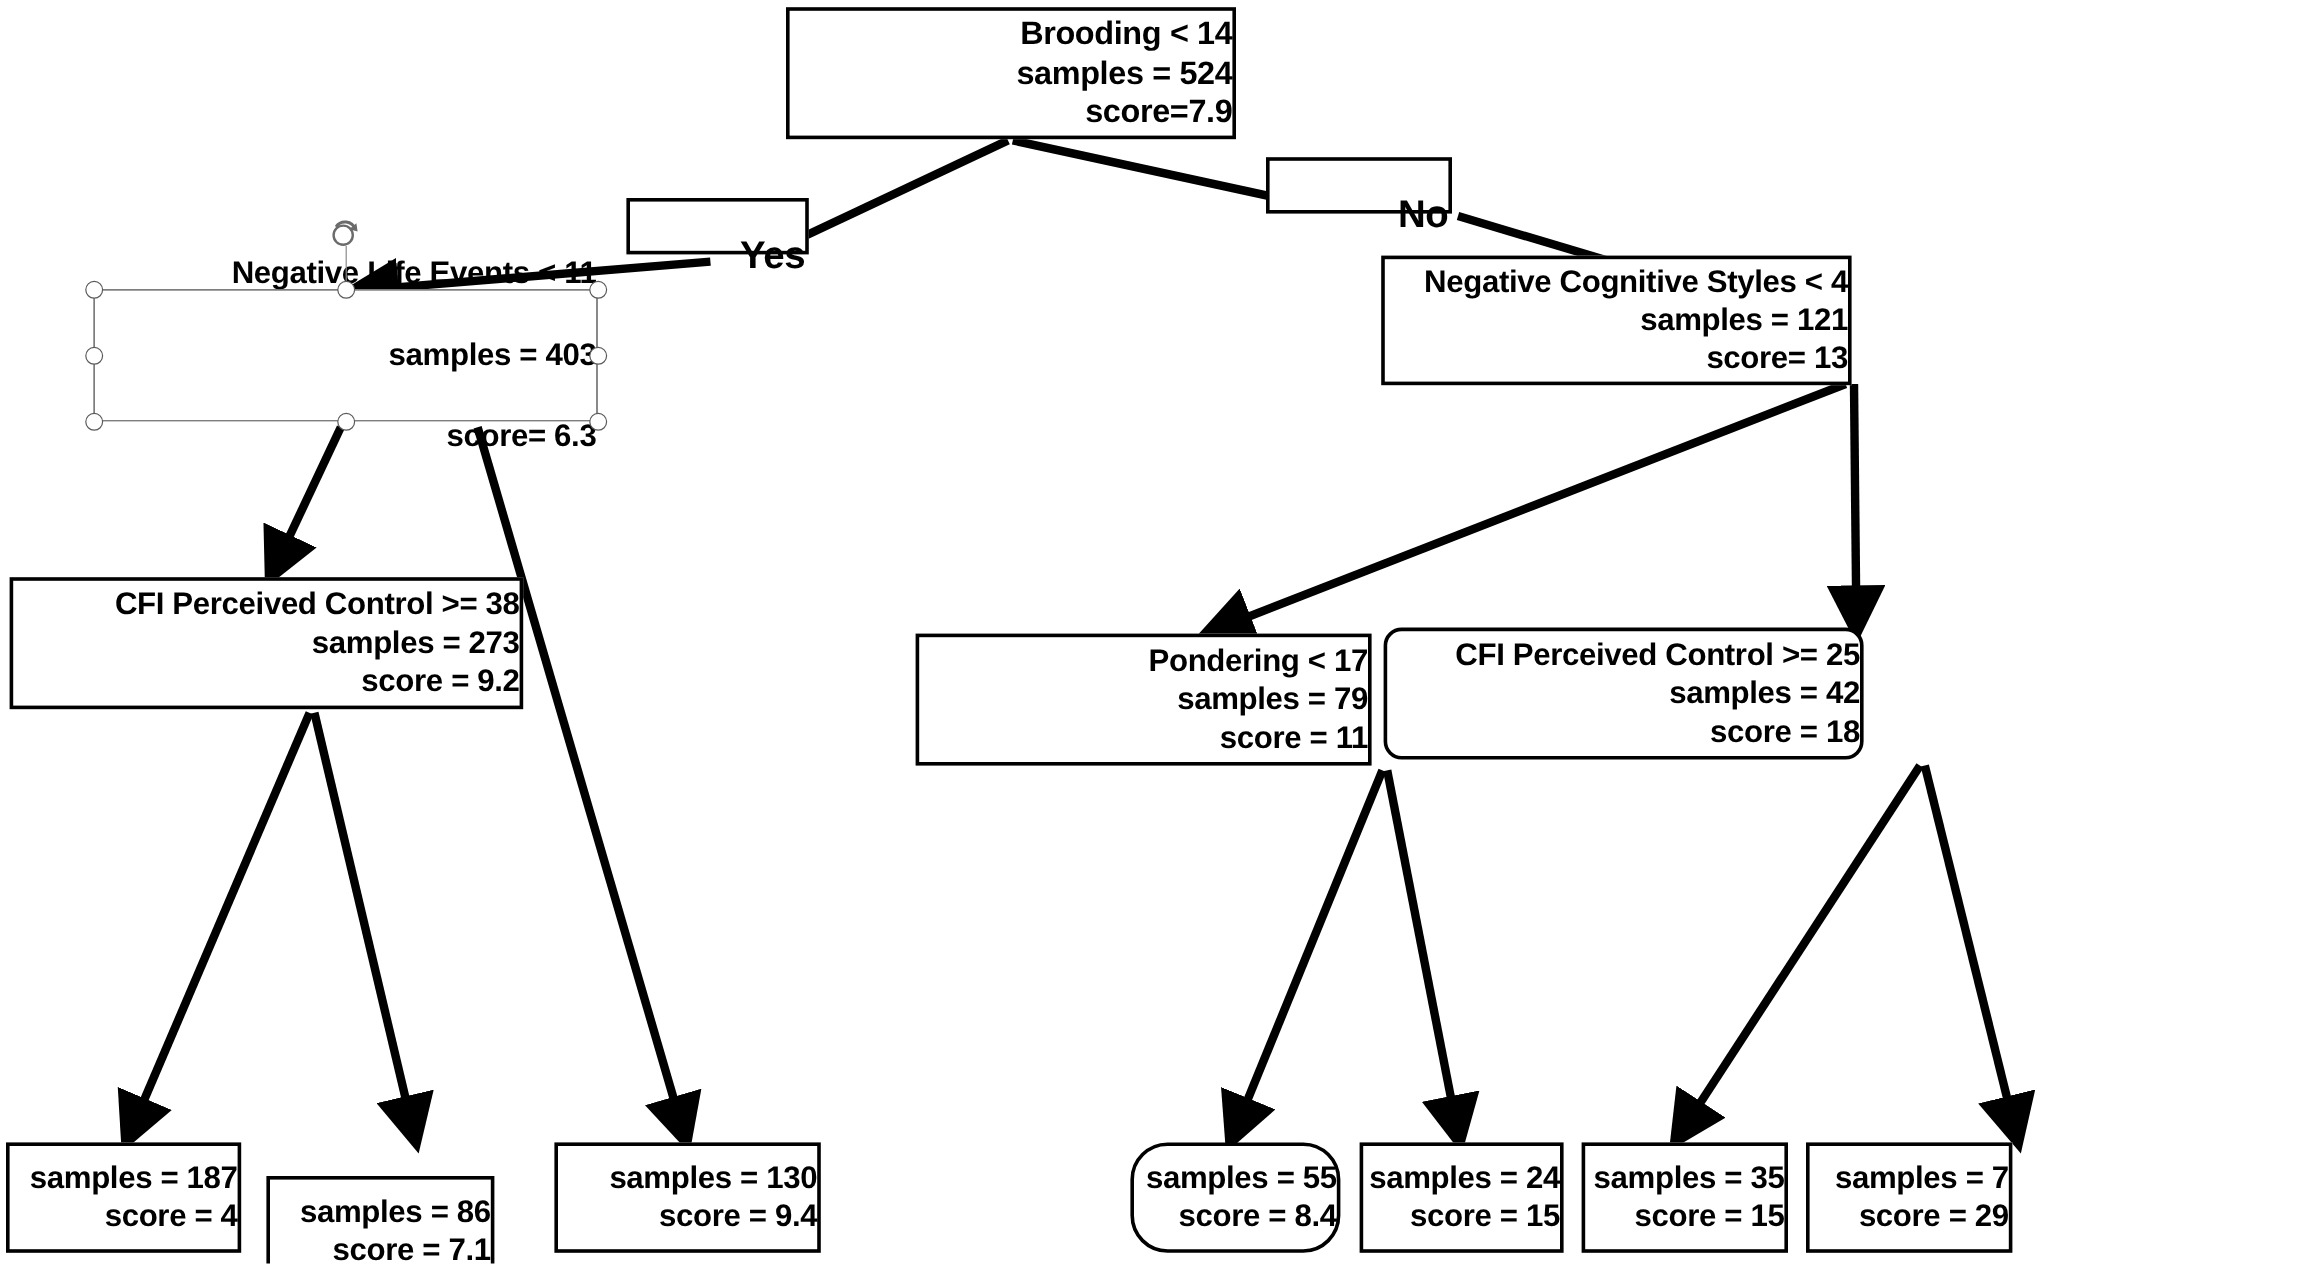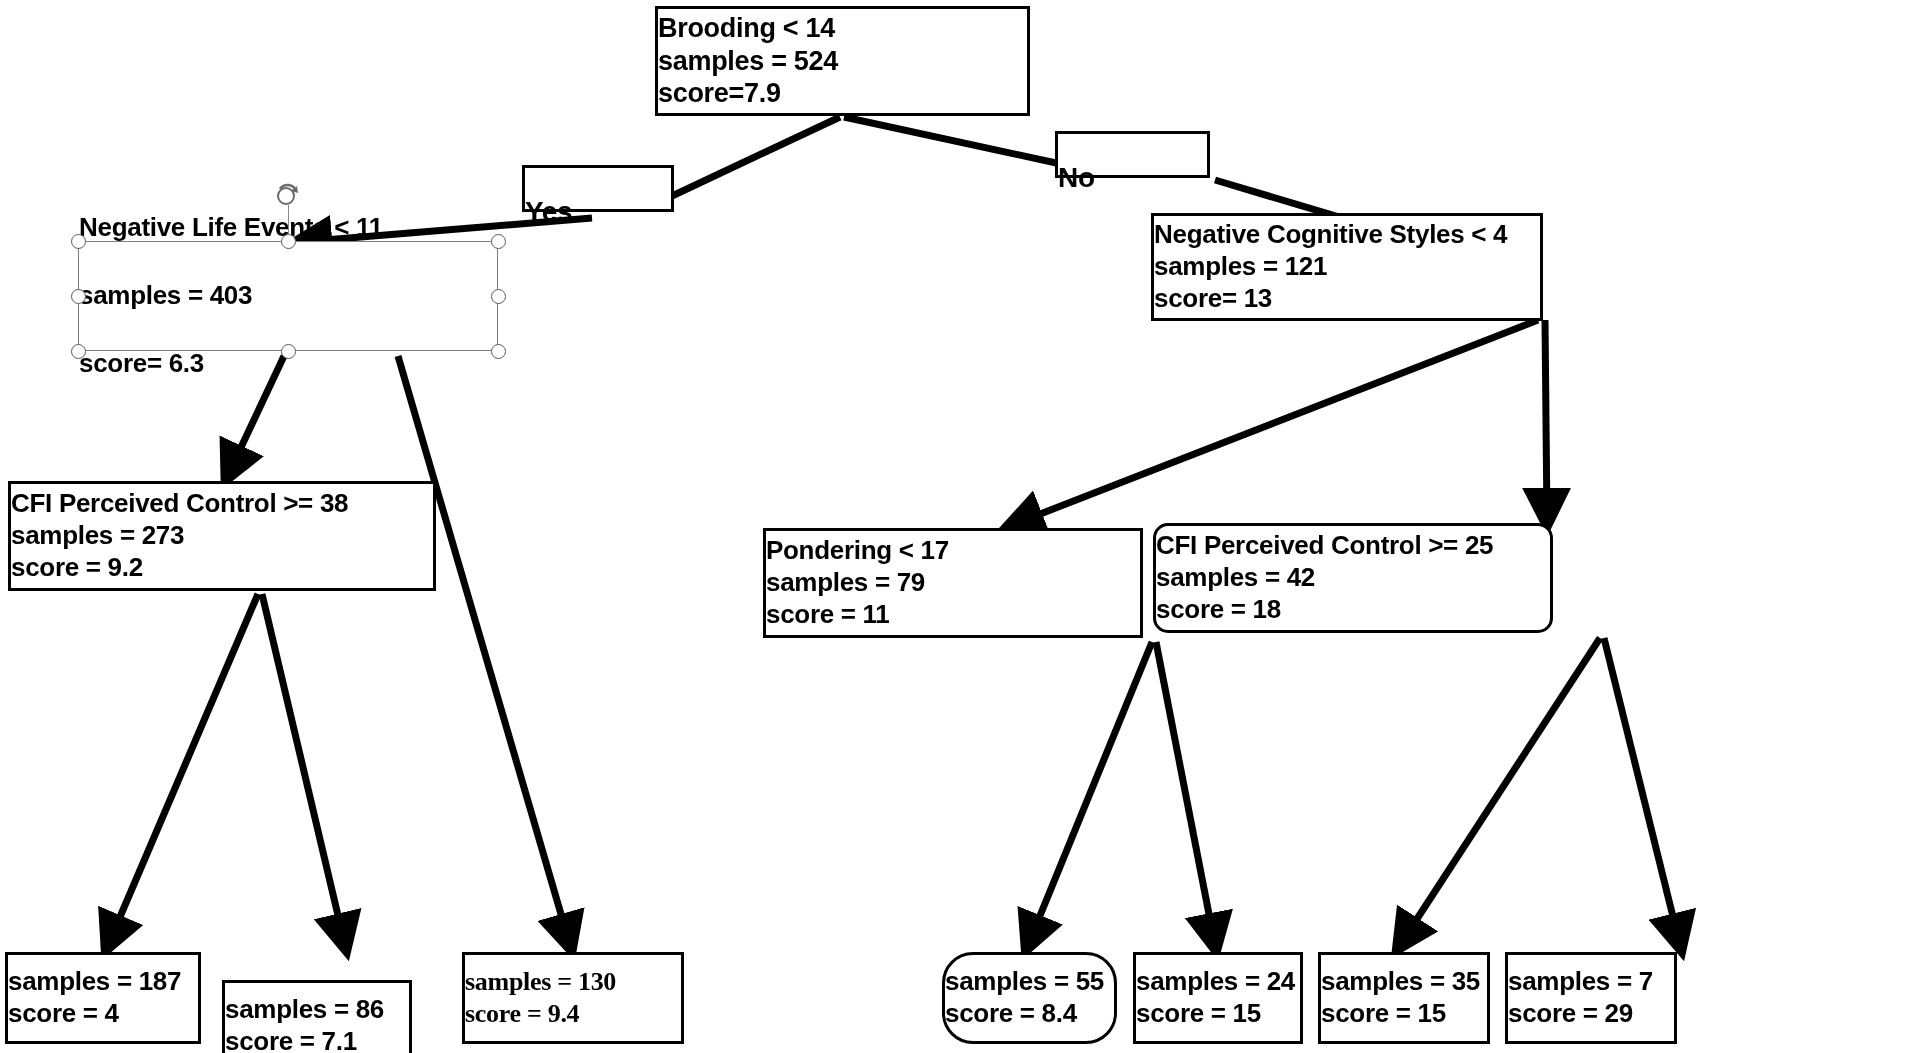--- a/index.html
+++ b/index.html
@@ -2,28 +2,28 @@
 <html><head>
 <meta charset="utf-8">
 <style>
   html,body{margin:0;padding:0;background:#ffffff;}
   body{width:1920px;height:1053px;position:relative;overflow:hidden;
        font-family:"Liberation Sans","DejaVu Sans",sans-serif;}
   #stage{position:absolute;left:0;top:0;width:1920px;height:1053px;background:#fff;}
   svg#edges{position:absolute;left:0;top:0;width:1920px;height:1053px;}
 
   .node{position:absolute;box-sizing:border-box;background:#fff;border:3px solid #000;
-        display:flex;flex-direction:column;align-items:flex-start;justify-content:center;
+        display:flex;flex-direction:column;align-items:flex-end;justify-content:center;
         text-align:center;color:#000;font-weight:bold;letter-spacing:-0.3px;}
   .node .ln{display:block;line-height:1.22;white-space:nowrap;}
   .node.big .ln{font-size:27px;}
   .node.mid .ln{font-size:26px;}
   .node.leaf .ln{font-size:26px;}
   .node.lbl{border-width:3px;}
-  .node.lbl .ln{font-size:28px;margin-top:48px;}
+  .node.lbl .ln{font-size:32px;margin-top:48px;}
 
   
   .selbox{position:absolute;border:1px solid #7f7f7f;box-sizing:border-box;background:transparent;}
   .handle{position:absolute;width:15px;height:15px;border-radius:50%;
           background:#ffffff;border:1.6px solid #5a5a5a;box-sizing:border-box;}
   .rotline{position:absolute;width:1px;background:#8a8a8a;}
   .rothandle{position:absolute;width:26px;height:26px;}
 </style>
 </head>
 <body>
@@ -122,21 +122,21 @@
   </div>
 
   <div class="node leaf" style="left:5px;top:952px;width:196px;height:92px;">
     <span class="ln">samples = 187</span>
     <span class="ln">score = 4</span>
   </div>
   <div class="node leaf" style="left:222px;top:980px;width:190px;height:92px;">
     <span class="ln">samples = 86</span>
     <span class="ln">score = 7.1</span>
   </div>
-  <div class="node leaf" style="left:462px;top:952px;width:222px;height:92px;font-family:Liberation Serif, serif;">
+  <div class="node leaf" style="left:462px;top:952px;width:222px;height:92px;">
     <span class="ln">samples = 130</span>
     <span class="ln">score = 9.4</span>
   </div>
   <div class="node leaf" style="left:942px;top:952px;width:175px;height:92px;border-radius:31px;">
     <span class="ln">samples = 55</span>
     <span class="ln">score = 8.4</span>
   </div>
   <div class="node leaf" style="left:1133px;top:952px;width:170px;height:92px;">
     <span class="ln">samples = 24</span>
     <span class="ln">score = 15</span>

